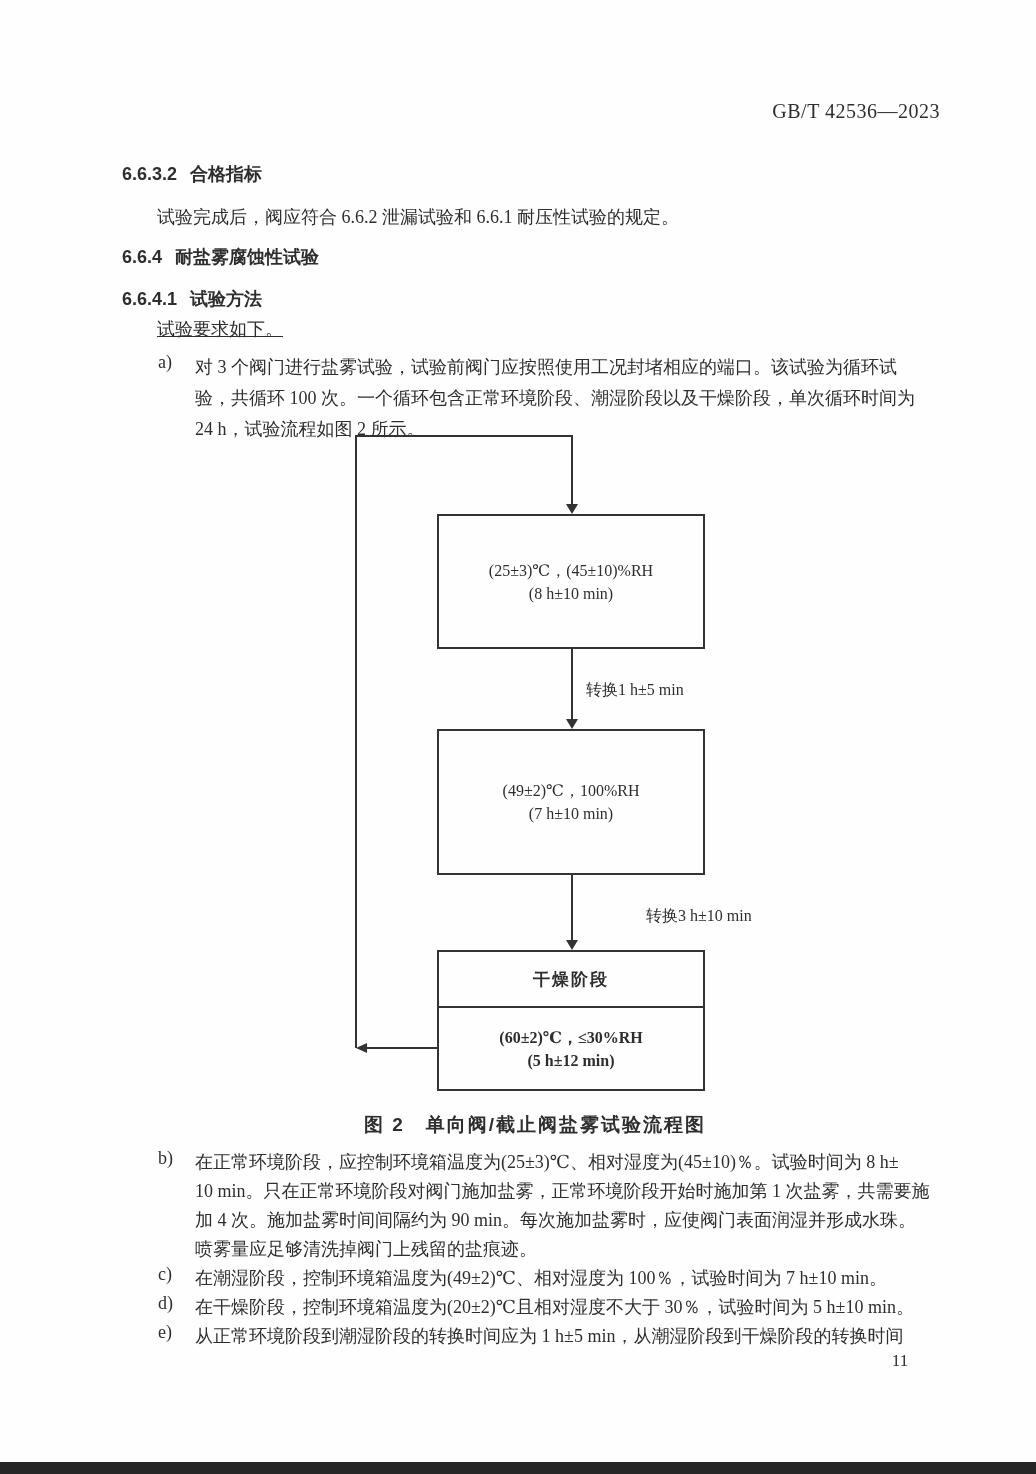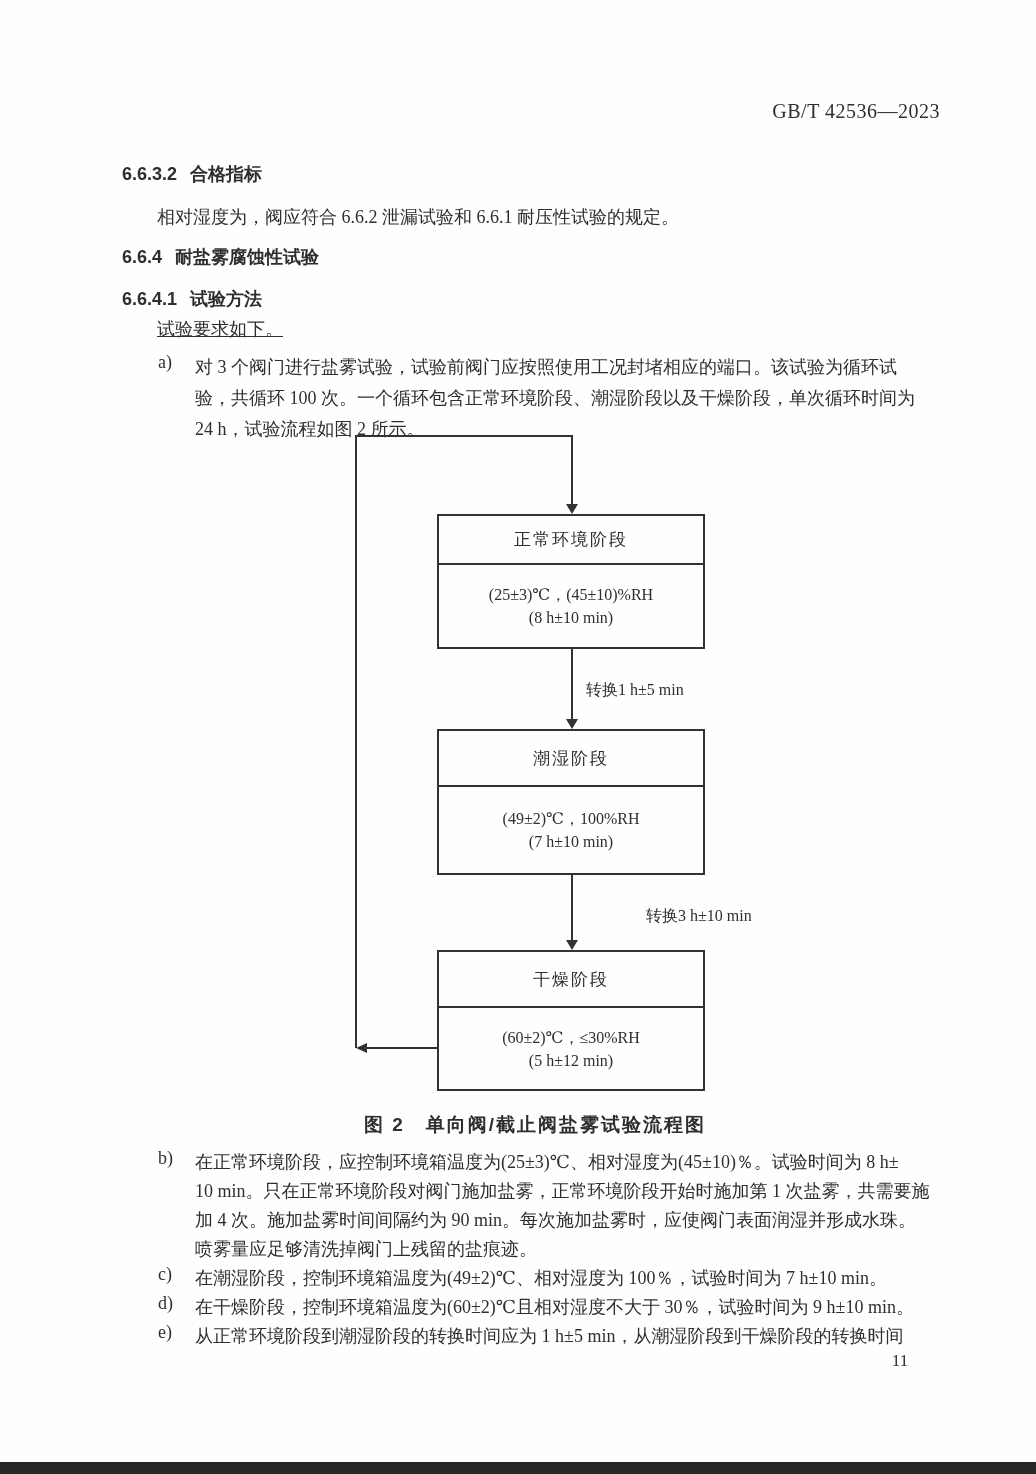--- a/index.html
+++ b/index.html
@@ -69,21 +69,21 @@
 </style>
 </head>
 <body>
 
 <div class="abs doc-header">GB/T 42536—2023</div>
 
 <div class="abs heading" style="top:162px;">
   <span class="num">6.6.3.2</span><span>合格指标</span>
 </div>
 
-<div class="abs para" style="top:202px;">相对湿度为，阀应符合 6.6.2 泄漏试验和 6.6.1 耐压性试验的规定。</div>
+<div class="abs para" style="top:202px;">试验完成后，阀应符合 6.6.2 泄漏试验和 6.6.1 耐压性试验的规定。</div>
 
 <div class="abs heading" style="top:245px;">
   <span class="num">6.6.4</span><span>耐盐雾腐蚀性试验</span>
 </div>
 
 <div class="abs heading" style="top:287px;">
   <span class="num">6.6.4.1</span><span>试验方法</span>
 </div>
 
 <div class="abs para" style="top:314px;text-decoration:underline;">试验要求如下。</div>
@@ -98,44 +98,42 @@
 <div>
 
   <div class="abs fc-line fc-vline" style="left:355px;top:435px;height:613px;"></div>
 
   <div class="abs fc-line fc-hline" style="left:355px;top:435px;width:218px;"></div>
 
   <div class="abs fc-line fc-vline" style="left:571px;top:435px;height:71px;"></div>
   <div class="abs arrow-down" style="left:566px;top:504px;"></div>
 
   <div class="abs fbox" style="top:514px;height:135px;">
-    <div class="fbox-title" style="height:47px;">正常环境阶段</div>
     <div class="fbox-body">
       <div>(25±3)℃，(45±10)%RH</div>
       <div>(8 h±10 min)</div>
     </div>
   </div>
 
   <div class="abs fc-line fc-vline" style="left:571px;top:649px;height:73px;"></div>
   <div class="abs arrow-down" style="left:566px;top:719px;"></div>
   <div class="abs fc-label" style="left:586px;top:680px;">转换1 h±5 min</div>
 
   <div class="abs fbox" style="top:729px;height:146px;">
-    <div class="fbox-title" style="height:54px;">潮湿阶段</div>
     <div class="fbox-body">
       <div>(49±2)℃，100%RH</div>
       <div>(7 h±10 min)</div>
     </div>
   </div>
 
   <div class="abs fc-line fc-vline" style="left:571px;top:875px;height:68px;"></div>
   <div class="abs arrow-down" style="left:566px;top:940px;"></div>
   <div class="abs fc-label" style="left:614px;top:906px;margin-left:32px;">转换3 h±10 min</div>
 
-  <div class="abs fbox" style="top:950px;height:141px;">
+  <div class="abs fbox" style="top:950px;height:141px;font-weight:bold;">
     <div class="fbox-title" style="height:54px;">干燥阶段</div>
     <div class="fbox-body">
       <div>(60±2)℃，≤30%RH</div>
       <div>(5 h±12 min)</div>
     </div>
   </div>
 
   <div class="abs fc-line fc-hline" style="left:364px;top:1047px;width:73px;"></div>
   <div class="abs arrow-left" style="left:356px;top:1043px;"></div>
 </div>
@@ -149,21 +147,21 @@
 10 min。只在正常环境阶段对阀门施加盐雾，正常环境阶段开始时施加第 1 次盐雾，共需要施
 加 4 次。施加盐雾时间间隔约为 90 min。每次施加盐雾时，应使阀门表面润湿并形成水珠。
 喷雾量应足够清洗掉阀门上残留的盐痕迹。</span>
   </div>
   <div class="list-item">
     <span class="marker">c)</span>
     <span class="txt">在潮湿阶段，控制环境箱温度为(49±2)℃、相对湿度为 100％，试验时间为 7 h±10 min。</span>
   </div>
   <div class="list-item">
     <span class="marker">d)</span>
-    <span class="txt">在干燥阶段，控制环境箱温度为(60±2)℃且相对湿度不大于 30％，试验时间为 9 h±10 min。</span>
+    <span class="txt">在干燥阶段，控制环境箱温度为(20±2)℃且相对湿度不大于 30％，试验时间为 5 h±10 min。</span>
   </div>
   <div class="list-item">
     <span class="marker">e)</span>
     <span class="txt">从正常环境阶段到潮湿阶段的转换时间应为 1 h±5 min，从潮湿阶段到干燥阶段的转换时间</span>
   </div>
 </div>
 
 <div class="abs page-number">11</div>
 
 <div class="abs bottom-bar"></div>

